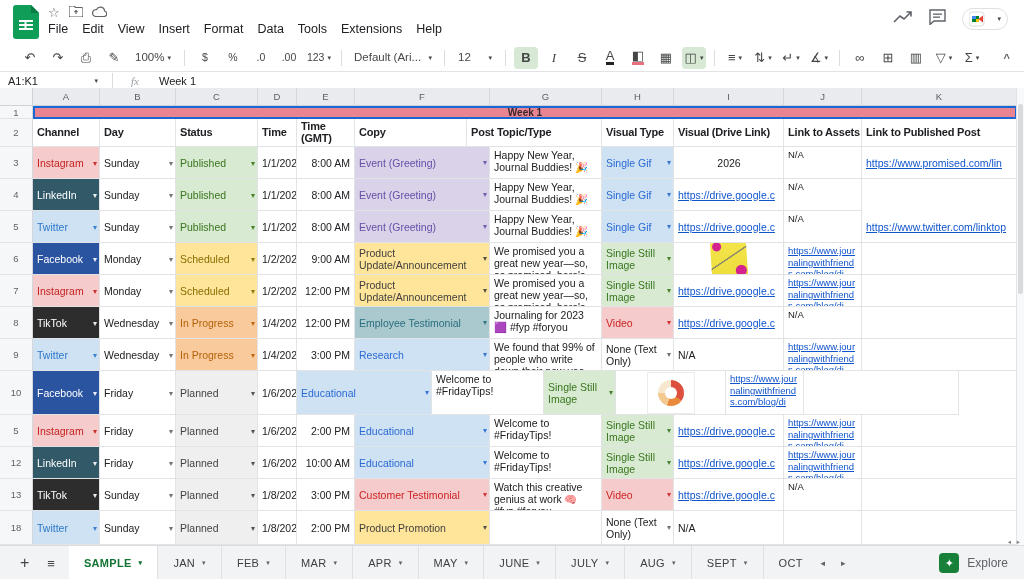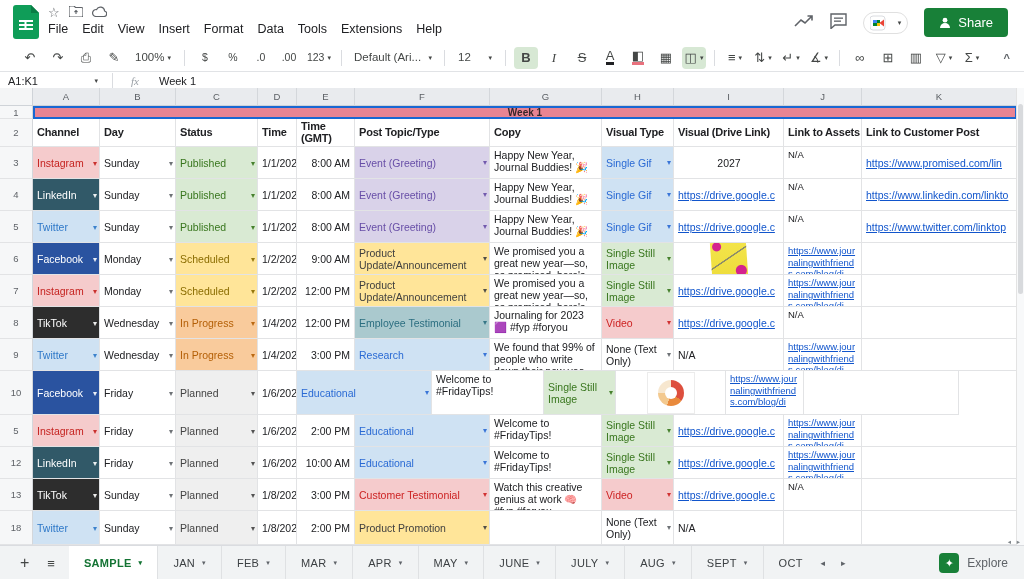--- a/index.html
+++ b/index.html
@@ -157,27 +157,20 @@
       <span class="meet-chip">
         <svg width="22" height="16" viewBox="0 0 22 16">
             <rect x="0" y="1" width="15" height="14" rx="3" fill="#fff" stroke="#dadce0"></rect>
             <path d="M3 5 h7 v6 H3 z" fill="#00832d"></path>
             <path d="M10 7.5 L14 4.5 v7 L10 8.5 z" fill="#ea4335"></path>
             <path d="M3 5 h4 v3 H3 z" fill="#4285f4"></path>
             <path d="M7 8 h3 v3 H7 z" fill="#fbbc04"></path>
           </svg>
         <span class="dd">▾</span>
       </span>
-      <span class="share-btn">
-        <svg width="12" height="12" viewBox="0 0 12 12">
-            <circle cx="6" cy="3.2" r="2.4" fill="#fff"></circle>
-            <path d="M1 11 a5 5 0 0 1 10 0 z" fill="#fff"></path>
-          </svg>
-        <span>Share</span>
-      </span>
     </div>
   </div>
 
   <div class="toolbar">
     <span class="collapse" style="order:99;">^</span>
   <span class="tb">
         <span class="g">↶</span>
       </span>
       <span class="tb">
         <span class="g">↷</span>
@@ -308,26 +301,26 @@
       <div class="rownum">1</div>
       <div class="banner">Week 1</div>
     </div>
     <div class="hdrrow">
       <div class="rownum">2</div>
     <div class="hcell" style="width: 67px;">Channel</div>
         <div class="hcell" style="width: 76px;">Day</div>
         <div class="hcell" style="width: 82px;">Status</div>
         <div class="hcell" style="width: 39px;">Time</div>
         <div class="hcell" style="width: 58px;">Time (GMT)</div>
+        <div class="hcell" style="width: 112px;">Copy</div>
         <div class="hcell" style="width: 135px;">Post Topic/Type</div>
-        <div class="hcell" style="width: 112px;">Copy</div>
         <div class="hcell" style="width: 72px;">Visual Type</div>
         <div class="hcell" style="width: 110px;">Visual (Drive Link)</div>
         <div class="hcell" style="width: 78px;">Link to Assets</div>
-        <div class="hcell" style="width: 155px;">Link to Customer Post</div>
+        <div class="hcell" style="width: 155px;">Link to Published Post</div>
       </div>
     <div id="gridbody">
         <div class="drow" style="height: 32px;">
           <div class="rownum">3</div>
           <div class="c" style="width: 67px; background: rgb(245, 203, 204); color: rgb(197, 34, 31);">
             <span class="lbl">Instagram</span>
             <span class="arr">▾</span>
           </div>
           <div class="c" style="width: 76px;">
             <span class="lbl">Sunday</span>
@@ -342,21 +335,21 @@
           <div class="c vtc" style="width: 135px; background: rgb(217, 210, 233); color: rgb(103, 78, 167);">
             <span class="lbl">Event (Greeting)</span>
             <span class="arr">▾</span>
           </div>
           <div class="c copyc" style="width: 112px;">Happy New Year, Journal Buddies! 🎉</div>
           <div class="c vtc" style="width: 72px; background: rgb(207, 226, 243); color: rgb(42, 106, 212);">
             <span class="lbl">Single Gif</span>
             <span class="arr">▾</span>
           </div>
           <div class="c drivec" style="width: 110px; justify-content: center;">
-            <span class="th-gif2023" style="margin: 0px auto;">2027</span>
+            <span class="th-gif2023" style="margin: 0px auto;">2026</span>
           </div>
           <div class="c assetsc" style="width: 78px;">N/A</div>
           <div class="c pubc" style="width: 155px;">
             <span class="link">https://www.promised.com/lin</span>
           </div>
         </div>
         <div class="drow" style="height: 32px;">
           <div class="rownum">4</div>
           <div class="c" style="width: 67px; background: rgb(49, 89, 104); color: rgb(255, 255, 255);">
             <span class="lbl">LinkedIn</span>
@@ -378,23 +371,20 @@
           </div>
           <div class="c copyc" style="width: 112px;">Happy New Year, Journal Buddies! 🎉</div>
           <div class="c vtc" style="width: 72px; background: rgb(207, 226, 243); color: rgb(42, 106, 212);">
             <span class="lbl">Single Gif</span>
             <span class="arr">▾</span>
           </div>
           <div class="c drivec" style="width: 110px;">
             <span class="link">https://drive.google.c</span>
           </div>
           <div class="c assetsc" style="width: 78px;">N/A</div>
-          <div class="c pubc" style="width: 155px;">
-            <span class="link">https://www.linkedin.com/linkto</span>
-          </div>
         </div>
         <div class="drow" style="height: 32px;">
           <div class="rownum">5</div>
           <div class="c" style="width: 67px; background: rgb(207, 226, 243); color: rgb(46, 120, 200);">
             <span class="lbl">Twitter</span>
             <span class="arr">▾</span>
           </div>
           <div class="c" style="width: 76px;">
             <span class="lbl">Sunday</span>
             <span class="arr" style="color: rgb(95, 99, 104);">▾</span>

